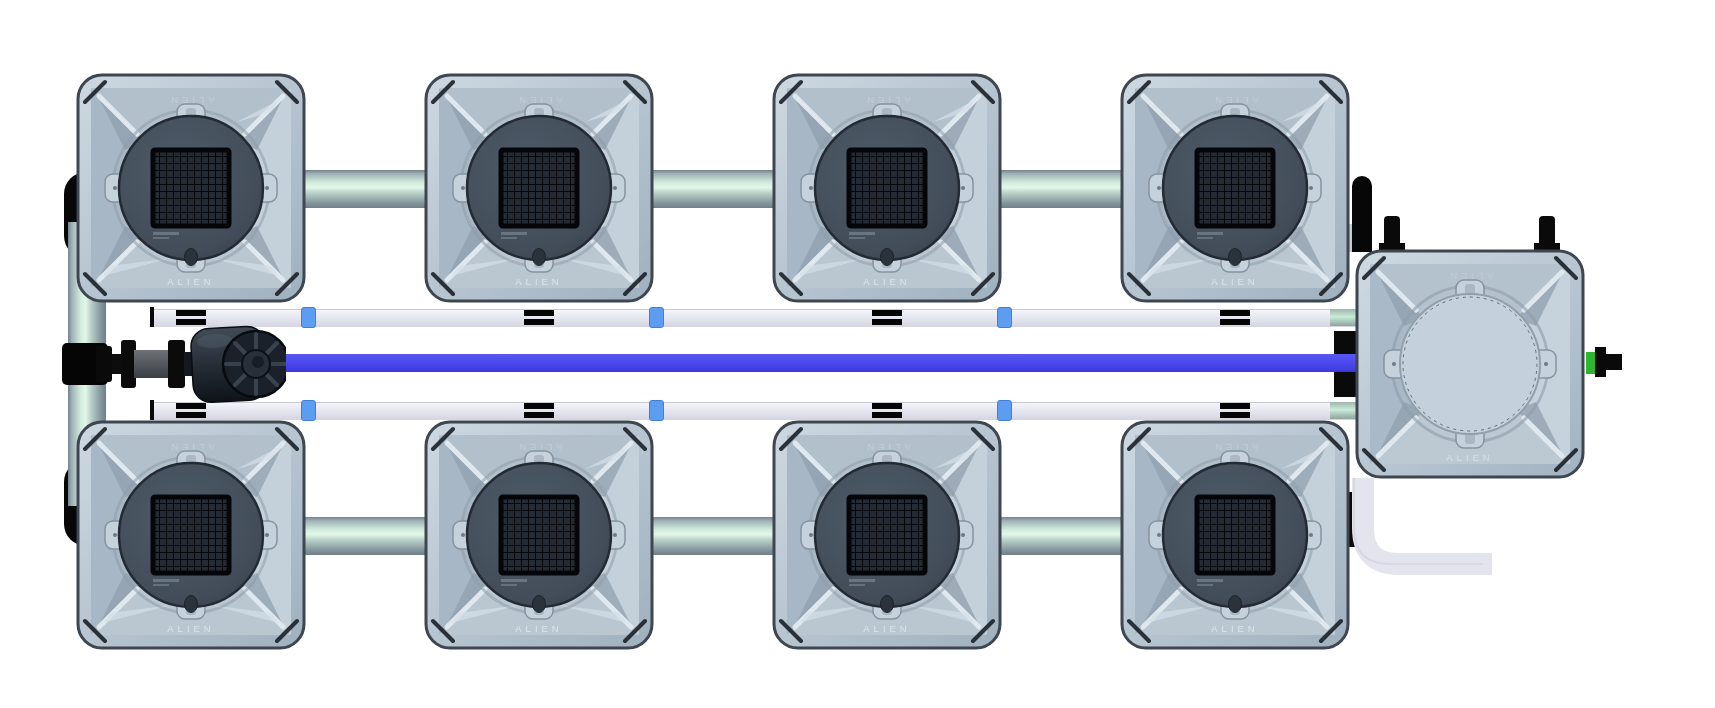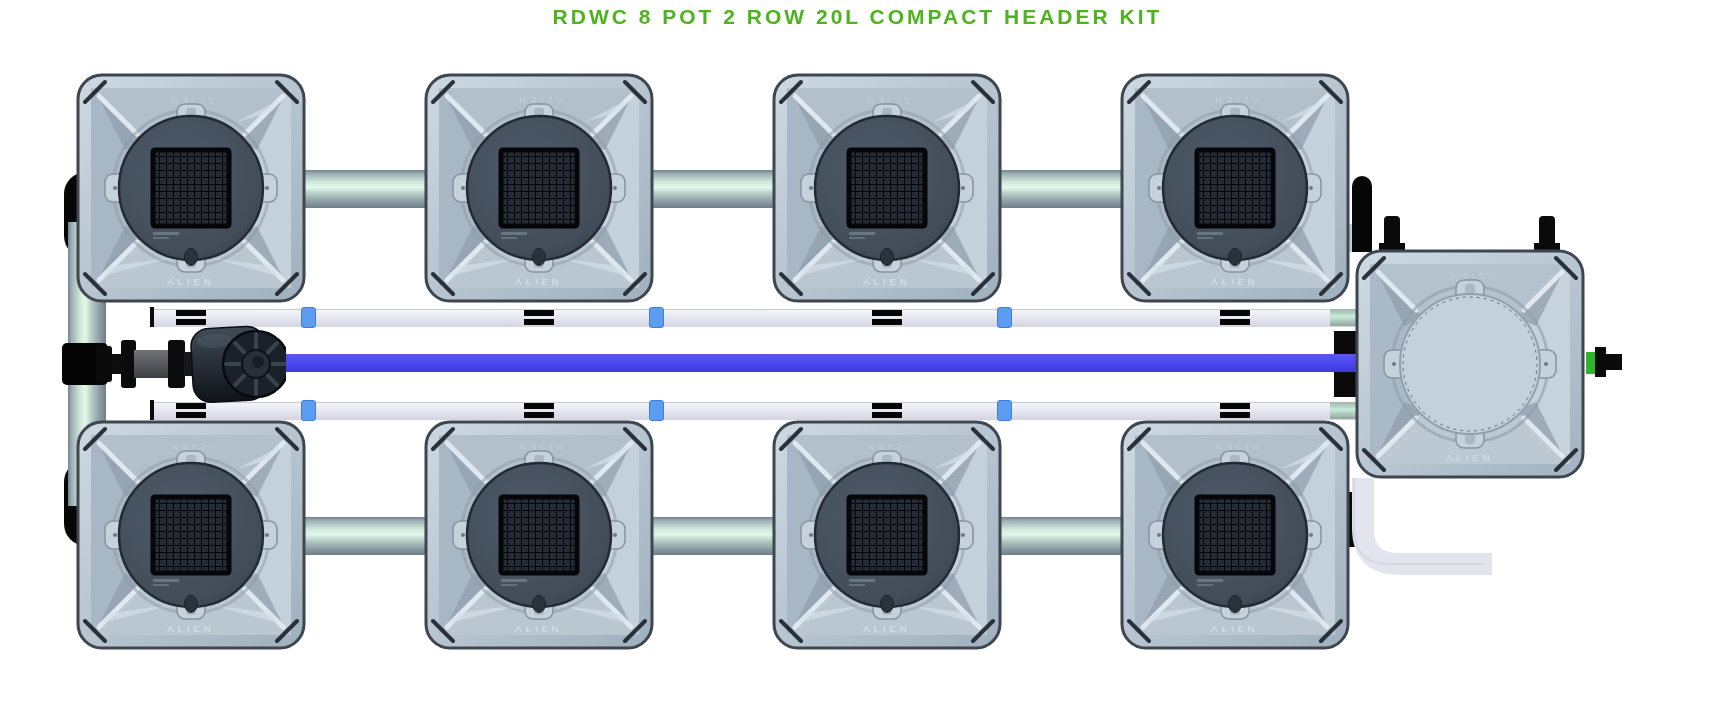--- a/index.html
+++ b/index.html
@@ -35,21 +35,20 @@
   #valve-green{left:1586px;top:352px;width:9px;height:22px;background:#2db52d;}
   #valve-black-1{left:1595px;top:347px;width:11px;height:30px;background:#0a0a0a;}
   #valve-black-2{left:1606px;top:354px;width:16px;height:16px;background:#0a0a0a;}
   #hose-black{left:1346px;top:492px;width:20px;height:55px;background:#0a0a0a;border-radius:4px;}
 </style>
 </head>
 <body>
 
 <div id="scene">
 
-  <div id="title" class="abs" style="color: rgb(77, 180, 29);">RDWC 8 POT 2 ROW 20L COMPACT HEADER KIT</div>
 
   <div class="abs black-elbow z1" style="left:64px;top:172px;width:76px;height:86px;"></div>
   <div class="abs black-elbow z1" style="left:64px;top:460px;width:76px;height:86px;"></div>
   <div id="left-pipe" class="abs z2"></div>
   <div id="left-tee" class="abs z3"></div>
 
   <div class="abs return-pipe z2" style="top:309px;"></div>
   <div class="abs return-pipe z2" style="top:402px;"></div>
   <div id="blue-end-fitting" class="abs z2"></div>
   <div id="blue-pipe" class="abs z2"></div>

